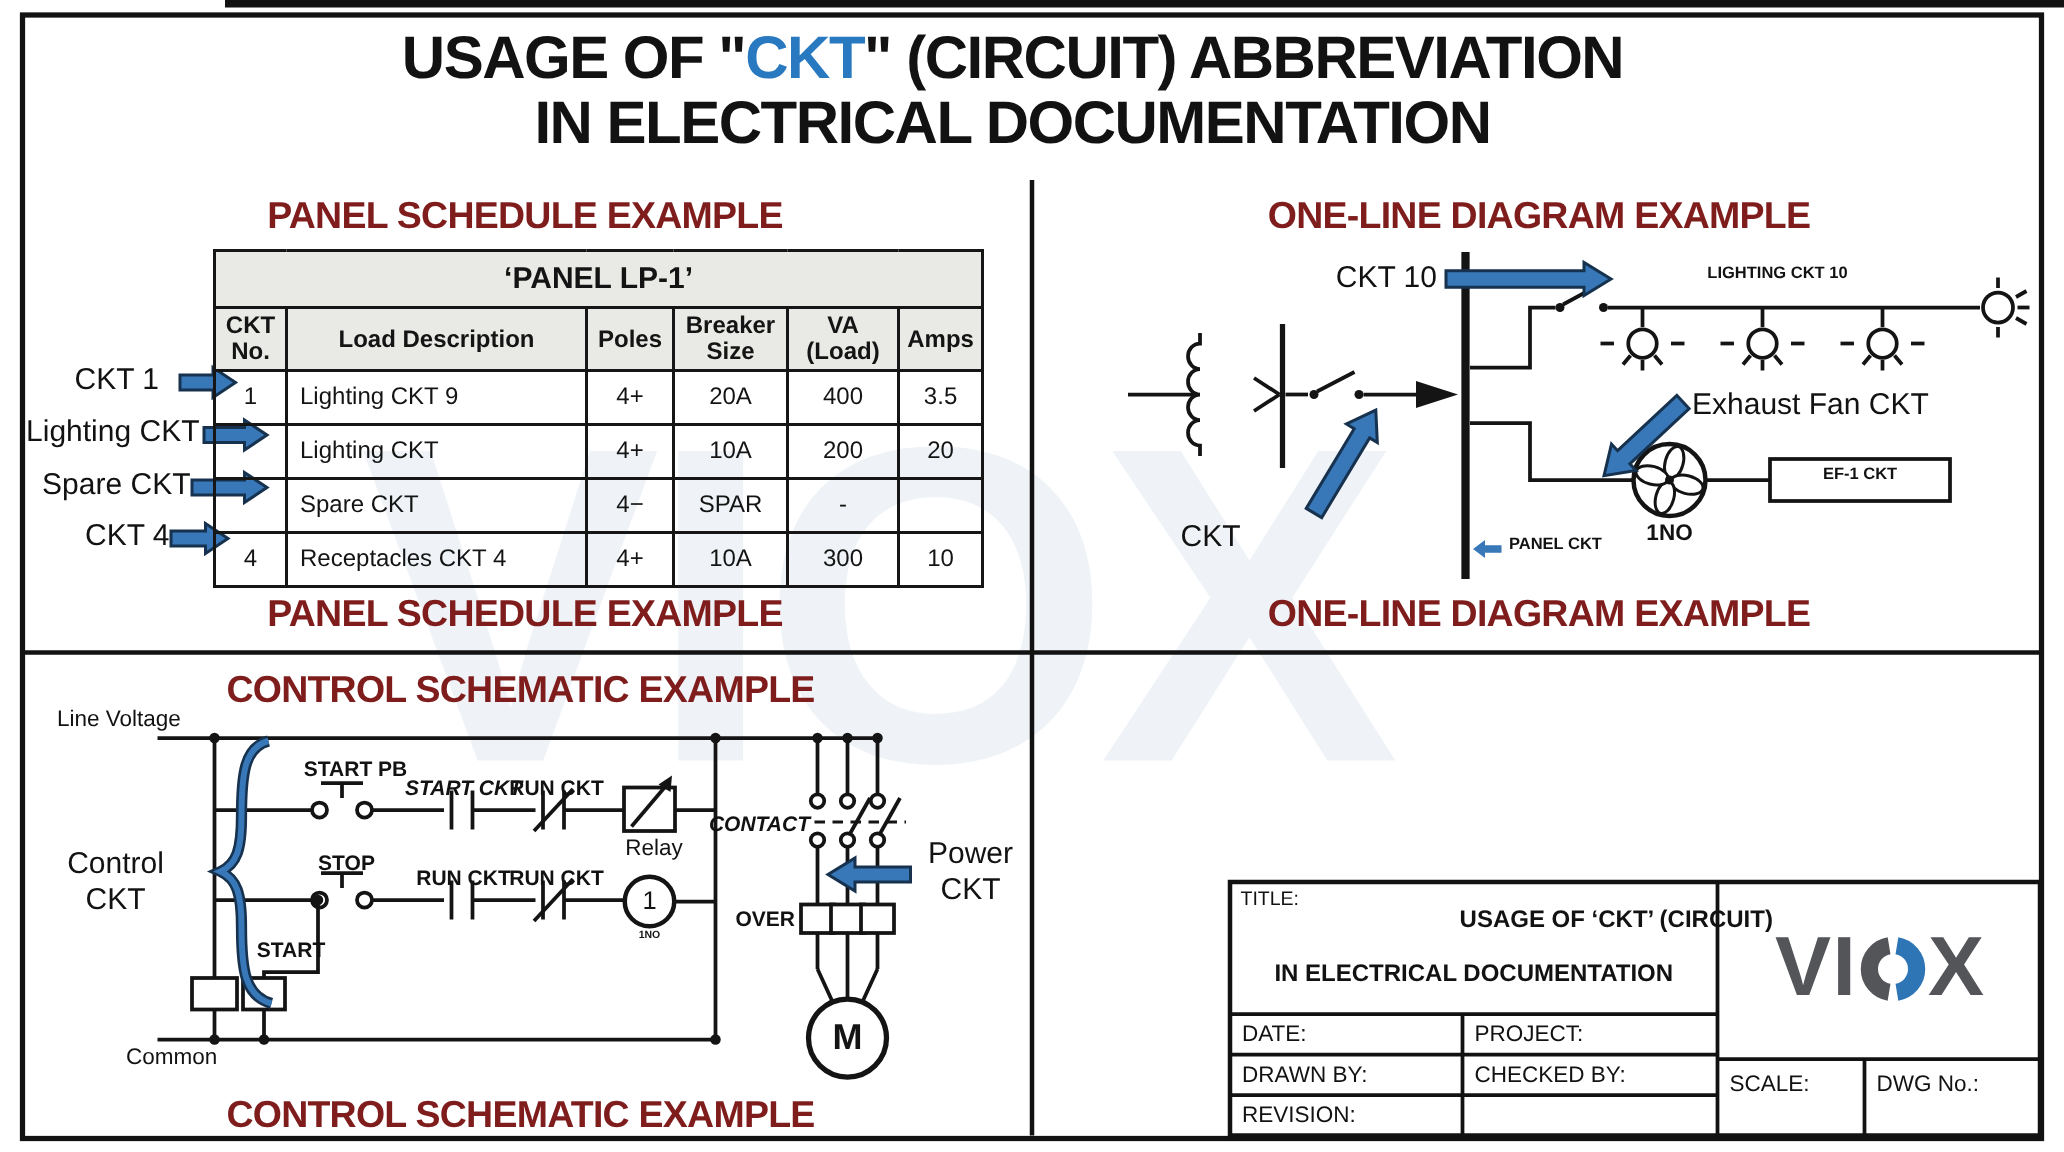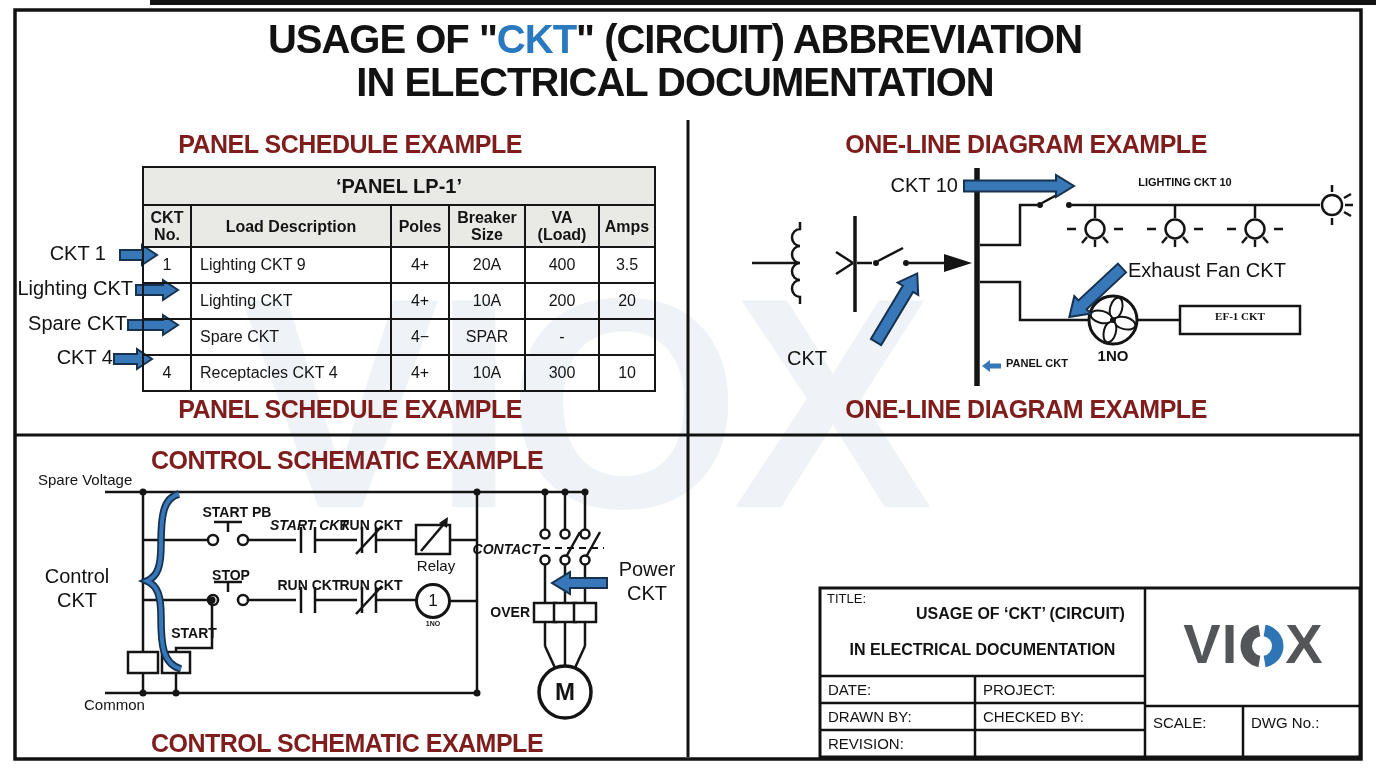--- a/index.html
+++ b/index.html
@@ -334,45 +334,45 @@
   <div class="abs callout right" style="left:0;top:242px;width:106px;">CKT 1</div>
   <div class="abs callout right" style="left:0;top:277px;width:133px;">Lighting CKT</div>
   <div class="abs callout right" style="left:0;top:312px;width:127px;">Spare CKT</div>
   <div class="abs callout right" style="left:0;top:346px;width:113px;">CKT 4</div>
 
   <div class="abs dia-label right" style="left:870px;top:173px;width:88px;">CKT 10</div>
   <div class="abs dia-label-bold center" style="left:1085px;top:176px;width:200px;">LIGHTING CKT 10</div>
   <div class="abs dia-label" style="left:1128px;top:258px;">Exhaust Fan CKT</div>
   <div class="abs dia-label center" style="left:707px;top:346px;width:200px;">CKT</div>
   <div class="abs dia-label-bold" style="left:1006px;top:357px;">PANEL CKT</div>
-  <div class="abs dia-label-bold center" style="left:1180px;top:310px;width:120px;font-family:Liberation Serif, serif;">EF-1 CKT</div>
+  <div class="abs dia-label-bold center" style="left:1180px;top:310px;width:120px;">EF-1 CKT</div>
   <div class="abs dia-label-bold center" style="left:1063px;top:347px;width:100px;font-size:15px;">1NO</div>
 
-  <div class="abs sch-label-lt" style="left:38px;top:471px;">Spare Voltage</div>
+  <div class="abs sch-label-lt" style="left:38px;top:471px;">Line Voltage</div>
   <div class="abs sch-label center" style="left:187px;top:504px;width:100px;">START PB</div>
   <div class="abs sch-label center" style="left:259px;top:517px;width:100px;font-style:italic;">START CKT</div>
   <div class="abs sch-label center" style="left:321px;top:517px;width:100px;">RUN CKT</div>
   <div class="abs sch-label-lt center" style="left:386px;top:557px;width:100px;">Relay</div>
   <div class="abs sch-label center" style="left:181px;top:567px;width:100px;">STOP</div>
   <div class="abs sch-label center" style="left:259px;top:577px;width:100px;">RUN CKT</div>
   <div class="abs sch-label center" style="left:321px;top:577px;width:100px;">RUN CKT</div>
   <div class="abs coil-num center" style="left:408px;top:591px;width:50px;">1</div>
   <div class="abs coil-tag center" style="left:408px;top:620px;width:50px;">1NO</div>
   <div class="abs sch-label center" style="left:144px;top:625px;width:100px;">START</div>
   <div class="abs sch-label-lt" style="left:84px;top:696px;">Common</div>
   <div class="abs dia-label center" style="left:0px;top:564px;width:154px;">Control</div>
   <div class="abs dia-label center" style="left:0px;top:588px;width:154px;">CKT</div>
   <div class="abs sch-label right" style="left:460px;top:541px;width:80px;font-style:italic;">CONTACT</div>
   <div class="abs dia-label center" style="left:547px;top:557px;width:200px;">Power</div>
   <div class="abs dia-label center" style="left:547px;top:581px;width:200px;">CKT</div>
   <div class="abs sch-label right" style="left:450px;top:604px;width:80px;">OVER</div>
   <div class="abs motor-m center" style="left:540px;top:678px;width:50px;">M</div>
 
   <div class="abs tb-small" style="left:827px;top:591px;">TITLE:</div>
-  <div class="abs tb-title-line center" style="left:794px;top:605px;width:365px;padding-left:44px;">USAGE OF ‘CKT’ (CIRCUIT)</div>
+  <div class="abs tb-title-line center" style="left:851px;top:605px;width:365px;padding-left:44px;">USAGE OF ‘CKT’ (CIRCUIT)</div>
   <div class="abs tb-title-line center" style="left:822px;top:641px;width:321px;">IN ELECTRICAL DOCUMENTATION</div>
   <div class="abs tb-label" style="left:828px;top:681px;">DATE:</div>
   <div class="abs tb-label" style="left:983px;top:681px;">PROJECT:</div>
   <div class="abs tb-label" style="left:828px;top:708px;">DRAWN BY:</div>
   <div class="abs tb-label" style="left:983px;top:708px;">CHECKED BY:</div>
   <div class="abs tb-label" style="left:828px;top:735px;">REVISION:</div>
   <div class="abs tb-label" style="left:983px;top:777px;">SHEET No.:</div>
   <div class="abs tb-label" style="left:1153px;top:714px;">SCALE:</div>
   <div class="abs tb-label" style="left:1251px;top:714px;">DWG No.:</div>
 

